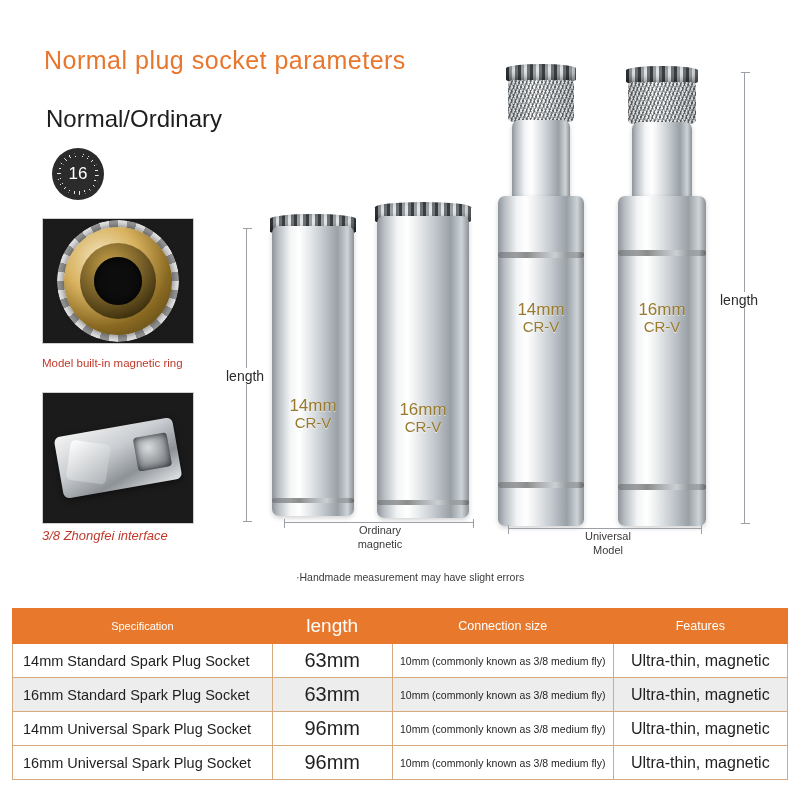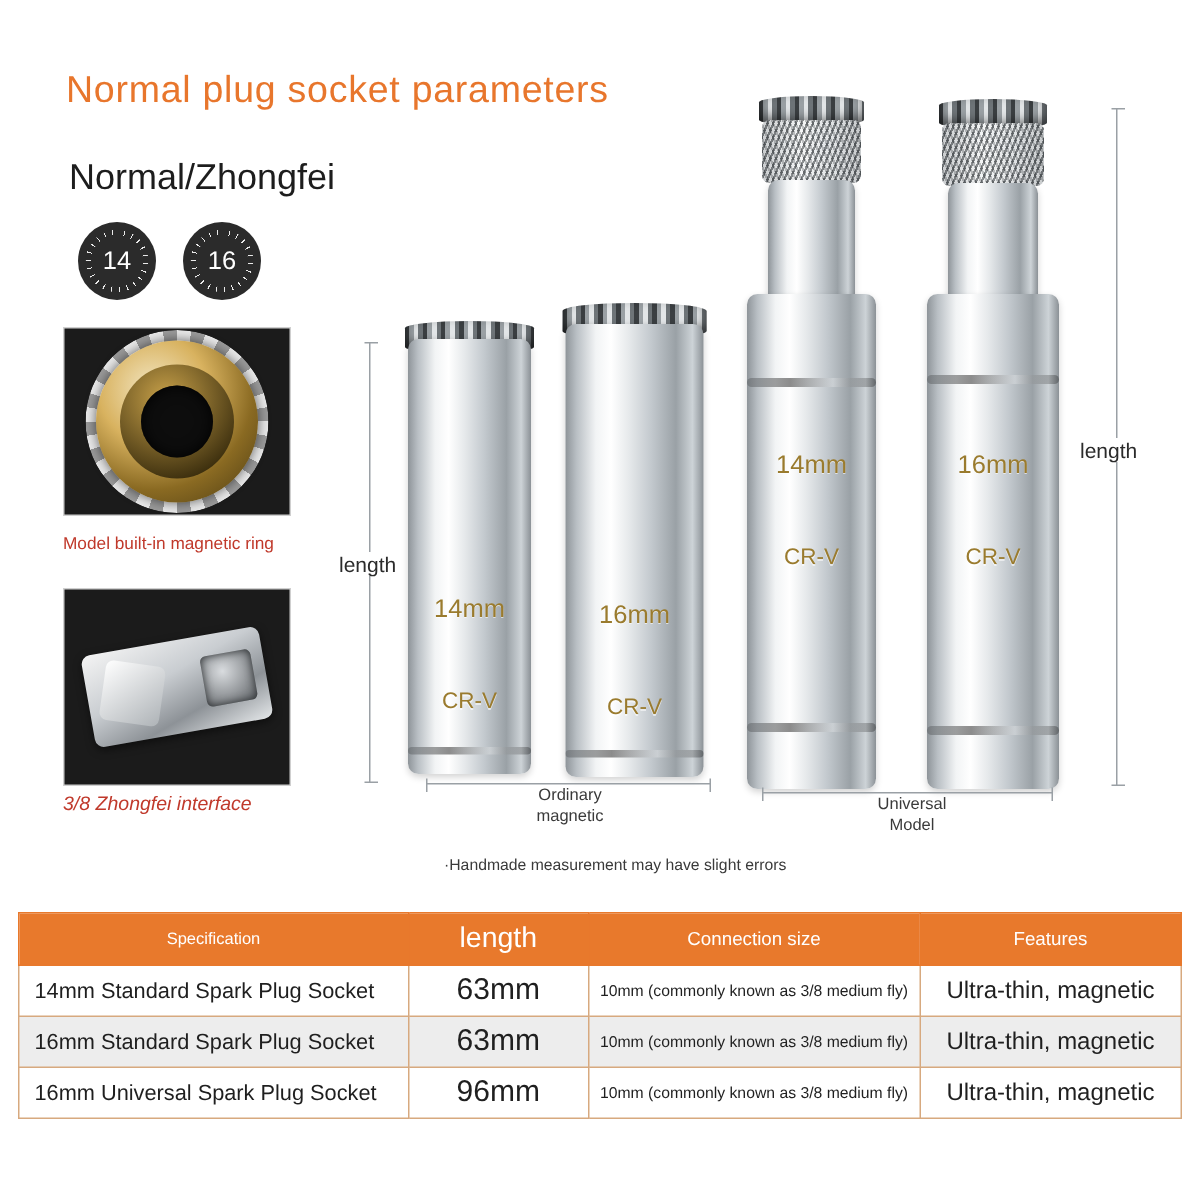--- a/index.html
+++ b/index.html
@@ -158,21 +158,21 @@
   }
   .sock-label {
     position: absolute;
     text-align: center;
     color: #9a7b2e;
     font-size: 17px;
     line-height: 1.12;
     text-shadow: 0 1px 0 rgba(255,255,255,.6);
     white-space: nowrap;
   }
-  .sock-label .cr { font-size: 15px; margin-top: 45px; }
+  .sock-label .cr { font-size: 15px; }
 
   
   .dim-v {
     position: absolute;
     border-left: 1px solid #9aa0a5;
   }
   .dim-v::before, .dim-v::after {
     content:"";
     position: absolute; left: -4px;
     width: 9px; height: 1px; background: #9aa0a5;
@@ -245,26 +245,23 @@
   tbody tr.alt td { background: #ededed; }
   col.c1 { width: 33.5%; }
   col.c2 { width: 15.5%; }
   col.c3 { width: 28.5%; }
   col.c4 { width: 22.5%; }
 </style>
 </head>
 <body>
 
 <div class="title">Normal plug socket parameters</div>
-<div class="subtitle">Normal/Zhongfei</div>
+<div class="subtitle">Normal/Ordinary</div>
 
 <div class="badges">
-  <div class="badge">
-    <span>14</span>
-  </div>
   <div class="badge">
     <span>16</span>
   </div>
 </div>
 
 <div class="photo photo-1">
   <div class="ring-teeth"></div>
   <div class="ring-outer"></div>
   <div class="ring-mid"></div>
   <div class="ring-inner"></div>
@@ -365,20 +362,26 @@
         <td class="conn">10mm (commonly known as 3/8 medium fly)</td>
         <td class="feat">Ultra-thin, magnetic</td>
       </tr>
       <tr class="alt">
         <td class="spec">16mm Standard Spark Plug Socket</td>
         <td class="len">63mm</td>
         <td class="conn">10mm (commonly known as 3/8 medium fly)</td>
         <td class="feat">Ultra-thin, magnetic</td>
       </tr>
       <tr>
+        <td class="spec">14mm Universal Spark Plug Socket</td>
+        <td class="len">96mm</td>
+        <td class="conn">10mm (commonly known as 3/8 medium fly)</td>
+        <td class="feat">Ultra-thin, magnetic</td>
+      </tr>
+      <tr>
         <td class="spec">16mm Universal Spark Plug Socket</td>
         <td class="len">96mm</td>
         <td class="conn">10mm (commonly known as 3/8 medium fly)</td>
         <td class="feat">Ultra-thin, magnetic</td>
       </tr>
     </tbody>
   </table>
 </div>
 
 </body></html>

